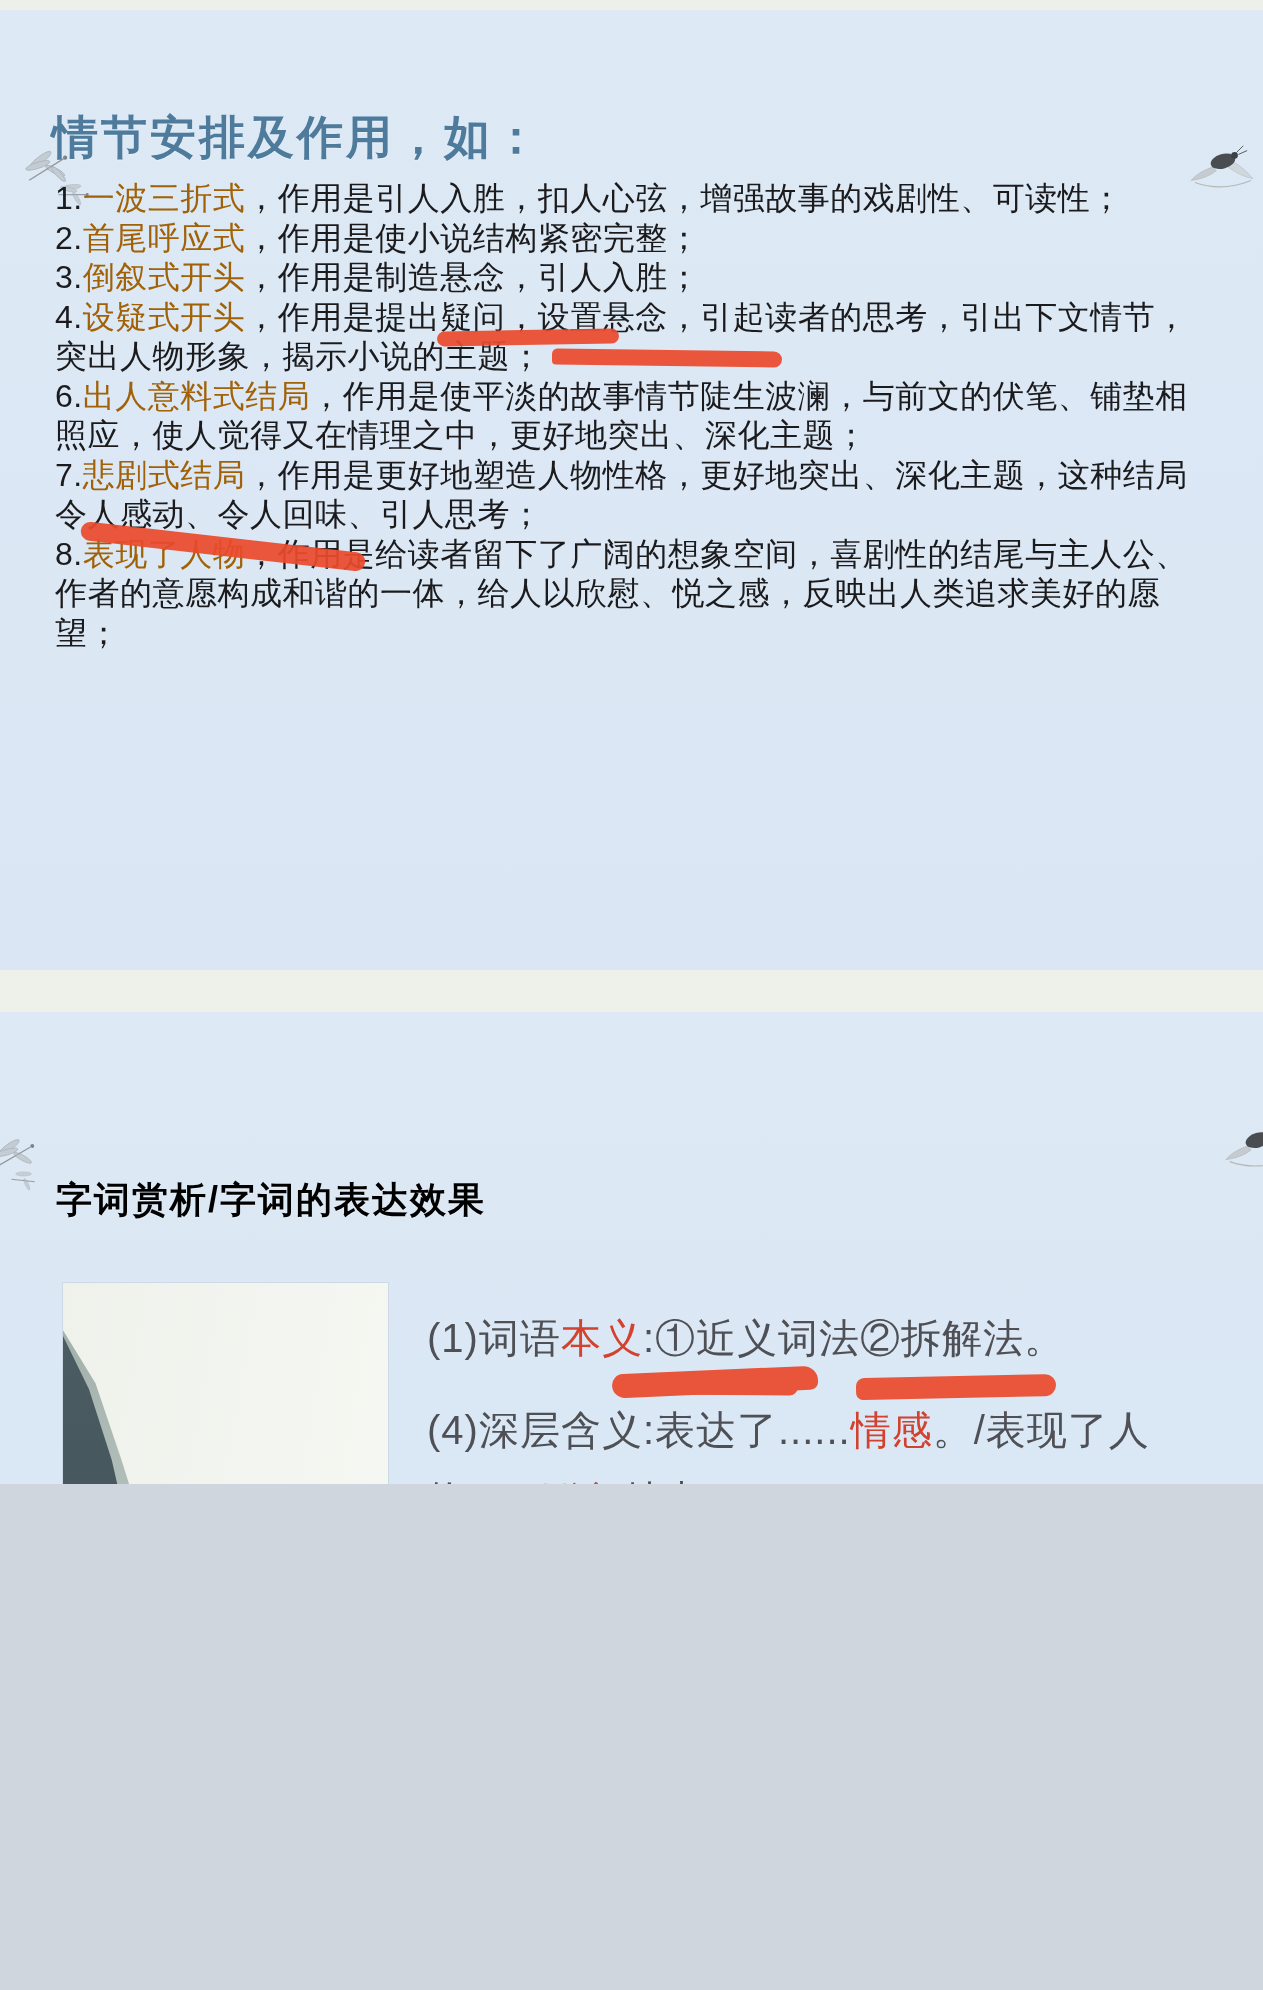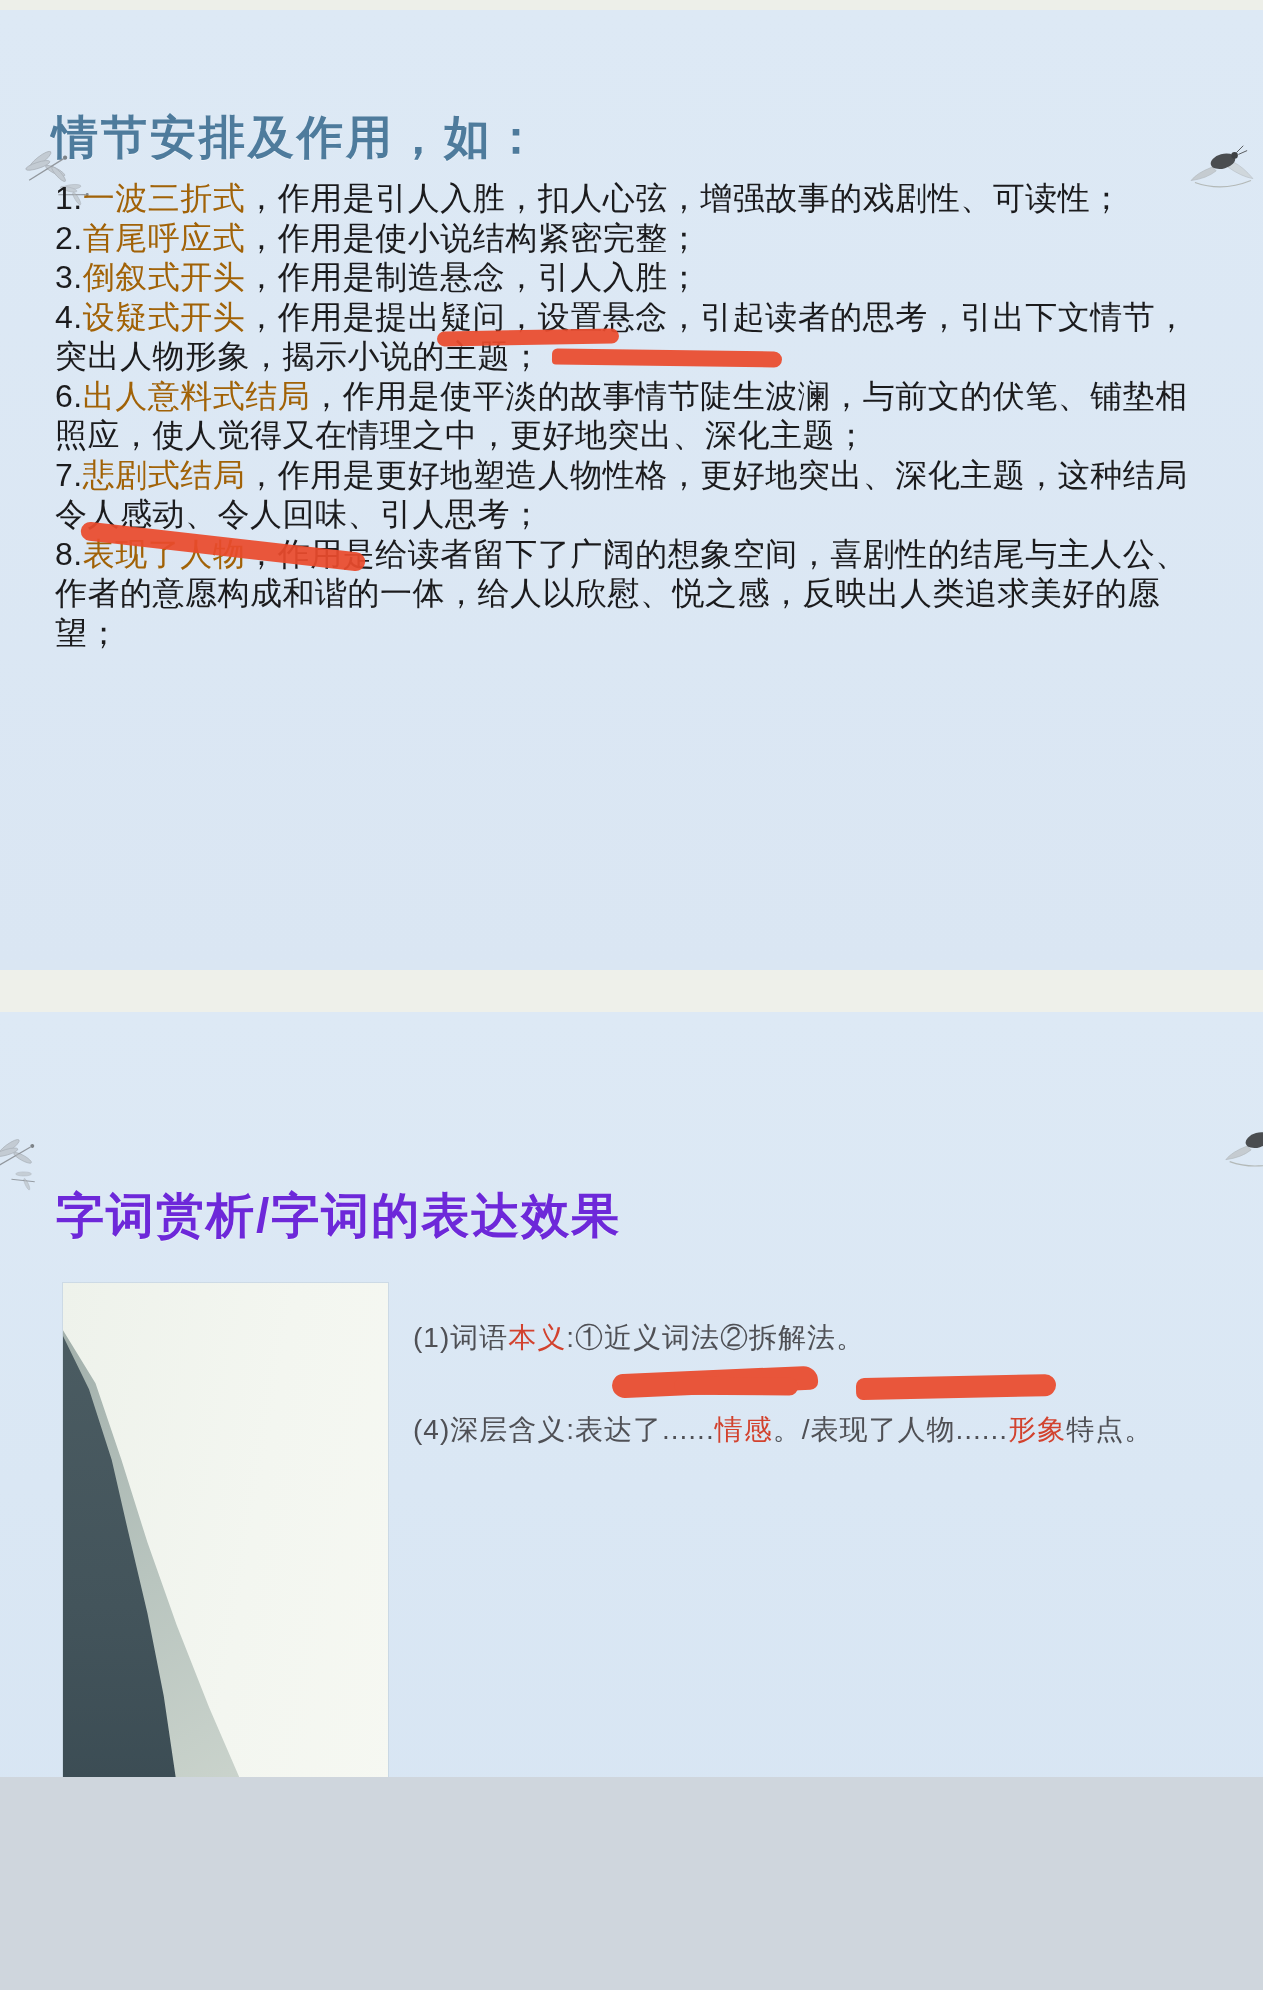--- a/index.html
+++ b/index.html
@@ -1,18 +1,18 @@
 <!DOCTYPE html>
 <html><head>
 <meta charset="utf-8">
 <style>
   html,body{margin:0;padding:0;background:#cfd6dd;}
   .page{
     position:relative;
-    width:1263px;height:1777px;
+    width:1263px;height:1484px;
     margin:0 auto;
     overflow:hidden;
     background:#dce8f4;
     font-family:"Liberation Sans",sans-serif;
   }
   .band{position:absolute;left:0;width:1263px;background:#edefe9;}
   .band.top{top:0;height:10px;}
   .band.mid{top:970px;height:42px;background:#eef0ea;}
   .band.bottom{top:1958px;height:32px;background:#f0efeb;}
 
@@ -21,38 +21,38 @@
   .slide2{top:1012px;height:946px;background:linear-gradient(180deg,#dde9f5 0%,#d7e5f3 100%);}
 
   .title1{
     position:absolute;left:52px;top:66px;
     font-size:46px;font-weight:bold;letter-spacing:3px;
     color:#4e7b9c;
     text-shadow:0 1px 0 rgba(255,255,255,.35);
   }
   .title2{
     position:absolute;left:56px;top:1152px;
-    font-size:48px;font-weight:bold;letter-spacing:2px;
-    color:#6d28d9;
+    font-size:36px;font-weight:bold;letter-spacing:2px;
+    color:#000000;
     text-shadow:0 1px 0 rgba(255,255,255,.35);
   }
 
   .plot-list{
     position:absolute;left:55px;top:179px;width:1162px;
     font-size:32px;line-height:39.5px;
     color:#1b1b1d;font-weight:500;
     letter-spacing:0.5px;
   }
   .plot-list .li{margin:0;}
   .red{color:#a16207;}
   .red2{color:#d2422e;}
 
   .word-points{
-    position:absolute;left:413px;top:1303px;width:828px;
-    font-size:28px;line-height:70px;
+    position:absolute;left:427px;top:1303px;width:828px;
+    font-size:40px;line-height:70px;
     color:#4f5055;letter-spacing:1px;
   }
   .word-points p{margin:0 0 22px 0;}
 
   
   .marker{
     position:absolute;
     background:#ea4a2c;
     opacity:.93;
     border-radius:10px;

